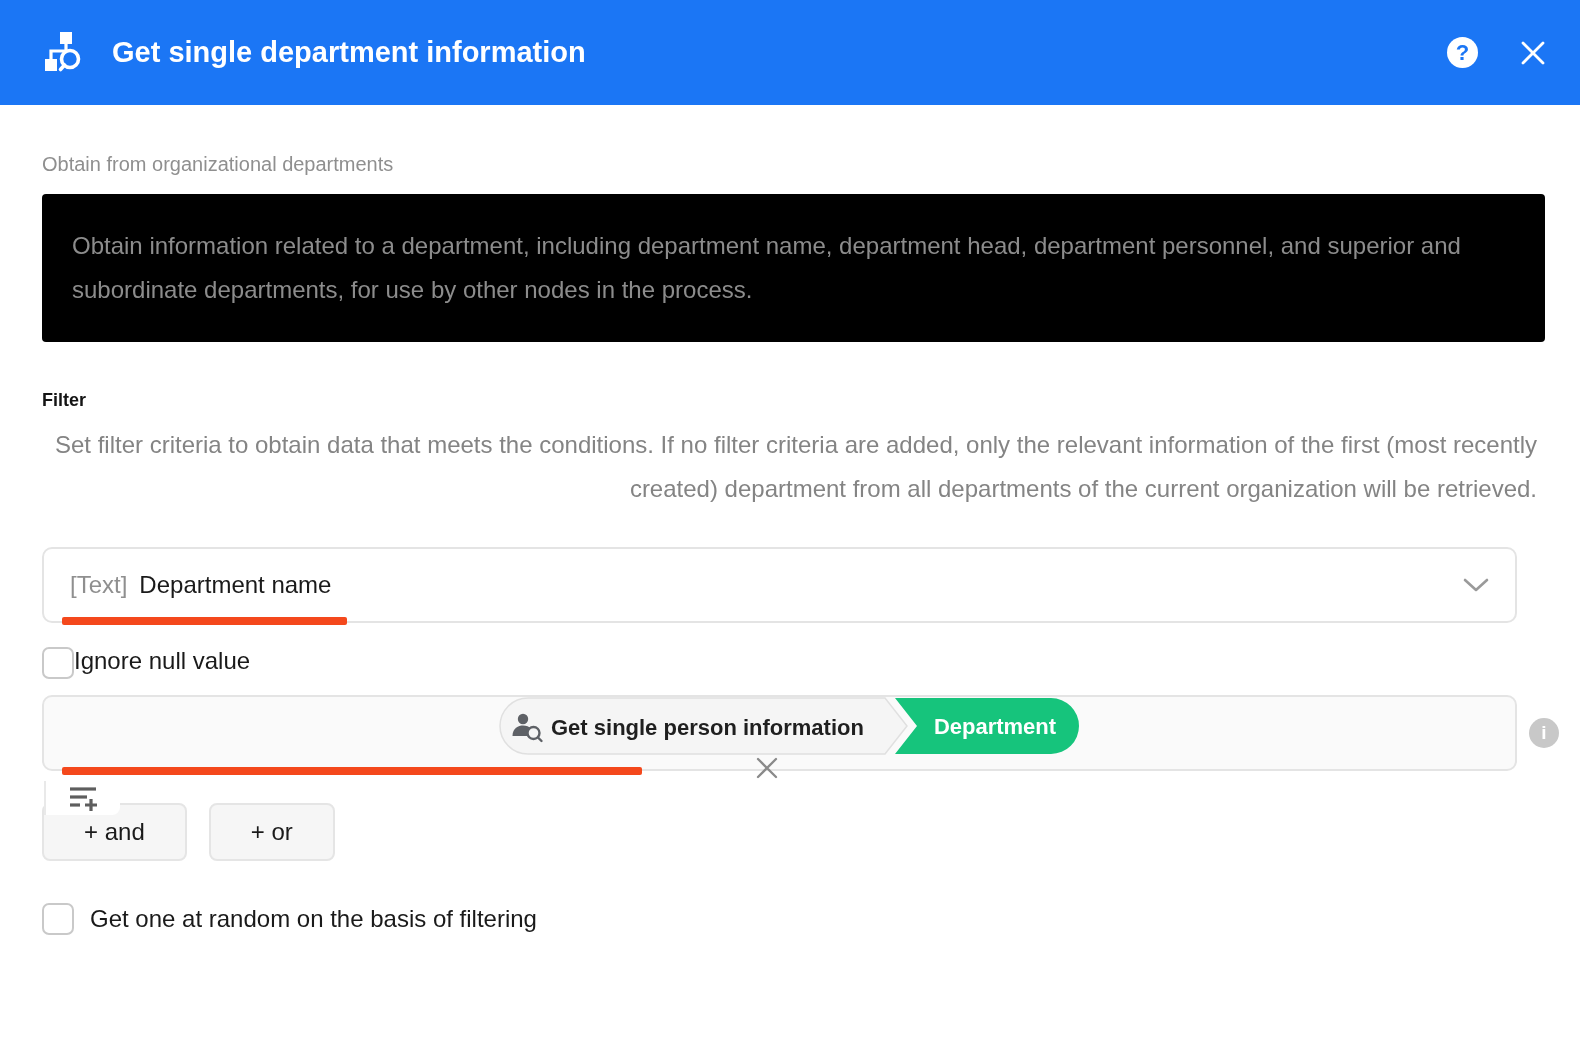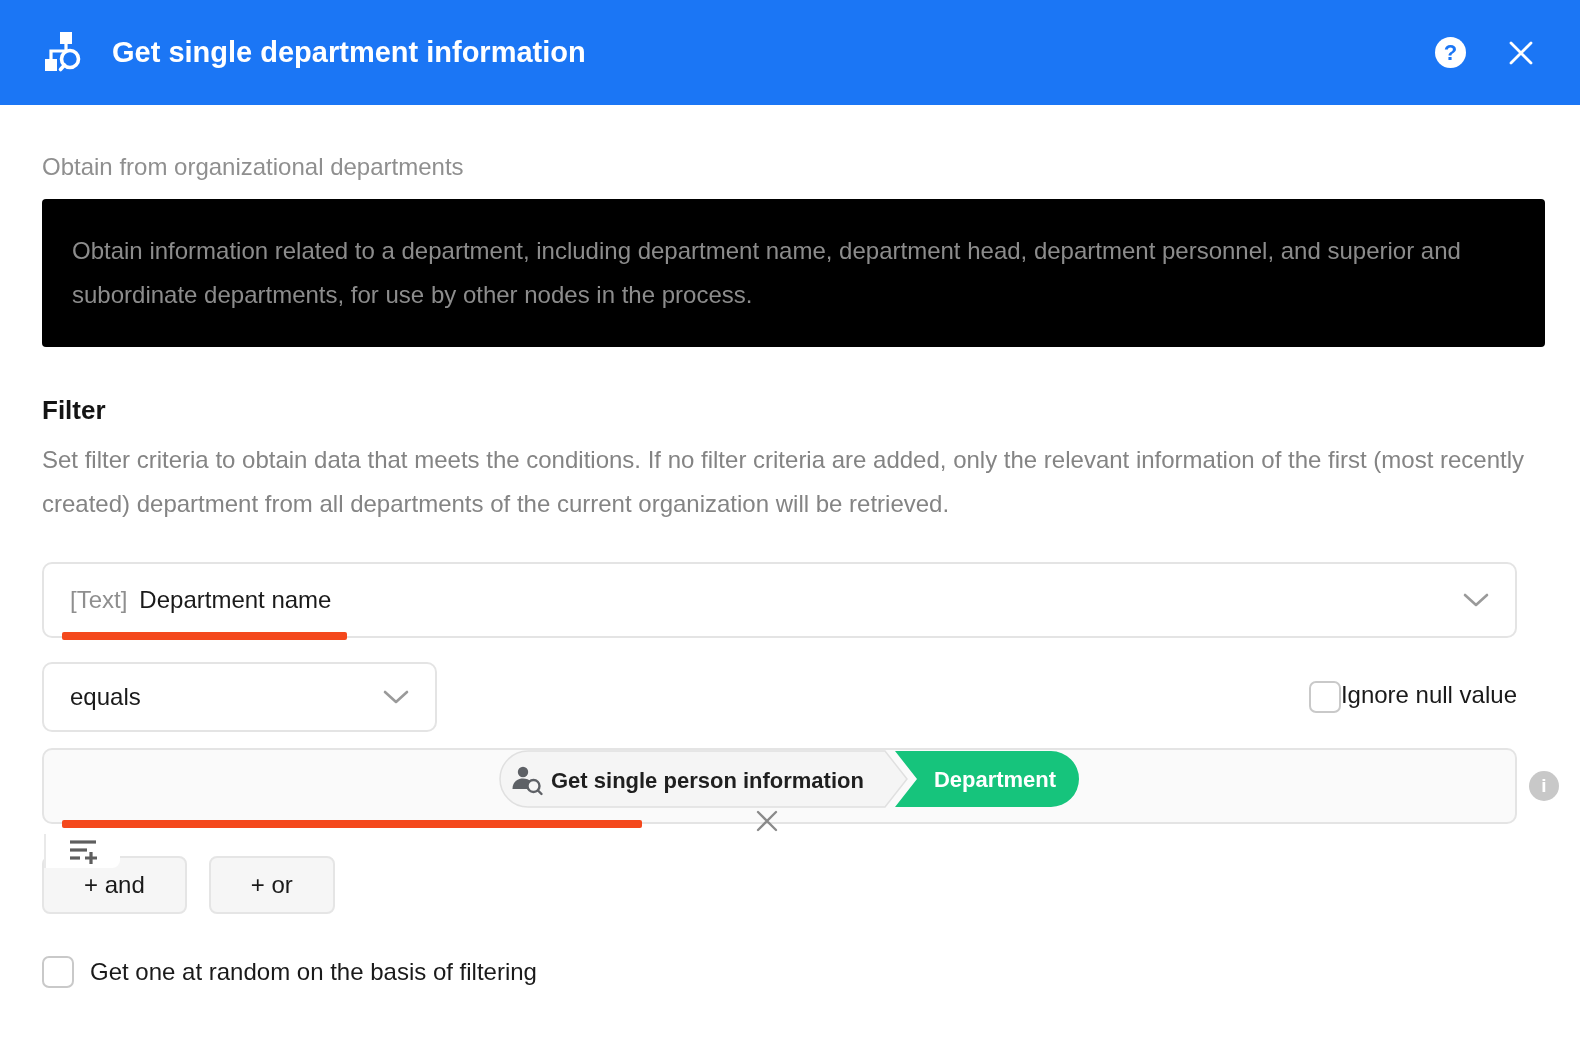--- a/index.html
+++ b/index.html
@@ -1,38 +1,38 @@
 <!DOCTYPE html>
 <html><head>
 <meta charset="utf-8">
 <style>
   * { margin:0; padding:0; box-sizing:border-box; }
   html,body { width:1580px; height:1042px; background:#ffffff;
     font-family:"Liberation Sans", sans-serif; overflow:hidden; }
 
   
   .header { height:105px; background:#1B76F5; display:flex; align-items:center;
-    padding:0 44px 0 40px; }
+    padding:0 32px 0 40px; }
   .header-icon { width:48px; height:48px; flex:0 0 auto; }
   .title { color:#ffffff; font-size:29px; font-weight:bold; margin-left:24px; }
   .header-right { margin-left:auto; display:flex; align-items:center; gap:40px; }
   .help-circle { width:31px; height:31px; border-radius:50%; background:#ffffff;
     color:#1B76F5; font-size:22px; font-weight:bold; display:flex;
     align-items:center; justify-content:center; cursor:pointer; }
   .close-btn { width:30px; height:30px; display:flex; align-items:center;
     justify-content:center; cursor:pointer; }
 
   
   .content { padding:48px 35px 0 42px; }
-  .subtitle { font-size:24px; color:#8F8F8F; }
+  .subtitle { font-size:20px; color:#8F8F8F; }
   .desc-box { margin-top:18px; background:#000000; border-radius:4px;
     padding:30px 30px; font-size:24px; line-height:44px; color:#8C8C8C; }
-  .filter-heading { margin-top:48px; font-size:26px; font-weight:bold; color:#141414; }
+  .filter-heading { margin-top:48px; font-size:18px; font-weight:bold; color:#141414; }
   .filter-hint { margin-top:12px; font-size:24px; line-height:44px; color:#848484;
-    max-width:1495px; }
+    max-width:1495px;text-align:right; }
 
   .rows { width:1475px; }
   .select { position:relative; height:76px; border:2px solid #E4E4E4;
     border-radius:10px; background:#ffffff; display:flex; align-items:center;
     padding:0 26px; font-size:24px; cursor:pointer; }
   .field-select { margin-top:36px; }
   .type-tag { color:#8F8F8F; margin-right:12px; }
   .field-name { color:#1A1A1A; }
   .chevron { position:absolute; right:26px; top:50%; transform:translateY(-50%); }
 
@@ -114,28 +114,20 @@
       <span class="field-name">Department name</span>
       <span class="chevron">
         <svg width="26" height="15" viewBox="0 0 26 15">
           <polyline points="2,2 13,12 24,2" fill="none" stroke="#9A9A9A" stroke-width="2.6" stroke-linecap="round" stroke-linejoin="round"></polyline>
         </svg>
       </span>
       <div class="annotation u-field"></div>
     </div>
 
     <div class="row2">
-      <div class="select operator-select">
-        <span class="field-name">equals</span>
-        <span class="chevron">
-          <svg width="26" height="15" viewBox="0 0 26 15">
-            <polyline points="2,2 13,12 24,2" fill="none" stroke="#9A9A9A" stroke-width="2.6" stroke-linecap="round" stroke-linejoin="round"></polyline>
-          </svg>
-        </span>
-      </div>
       <div class="checkbox-group">
         <div class="checkbox"></div>
         <span class="checkbox-label">Ignore null value</span>
       </div>
     </div>
 
     <div class="value-input">
       <div class="tag-wrap">
         <svg width="582" height="58" viewBox="0 0 582 58">
           <path d="M29 1 H386 L408 29 L386 57 H29 A28 28 0 0 1 29 1 Z" fill="#F5F5F5" stroke="#E0E0E0" stroke-width="1.5"></path>

